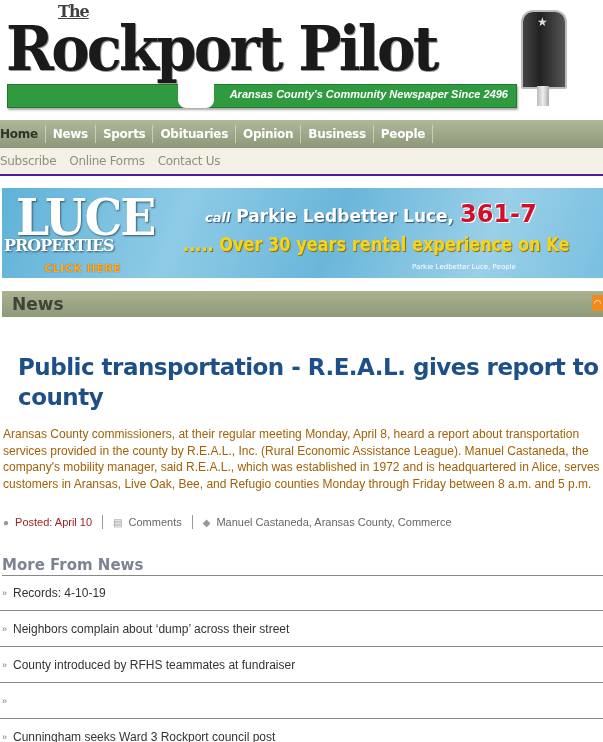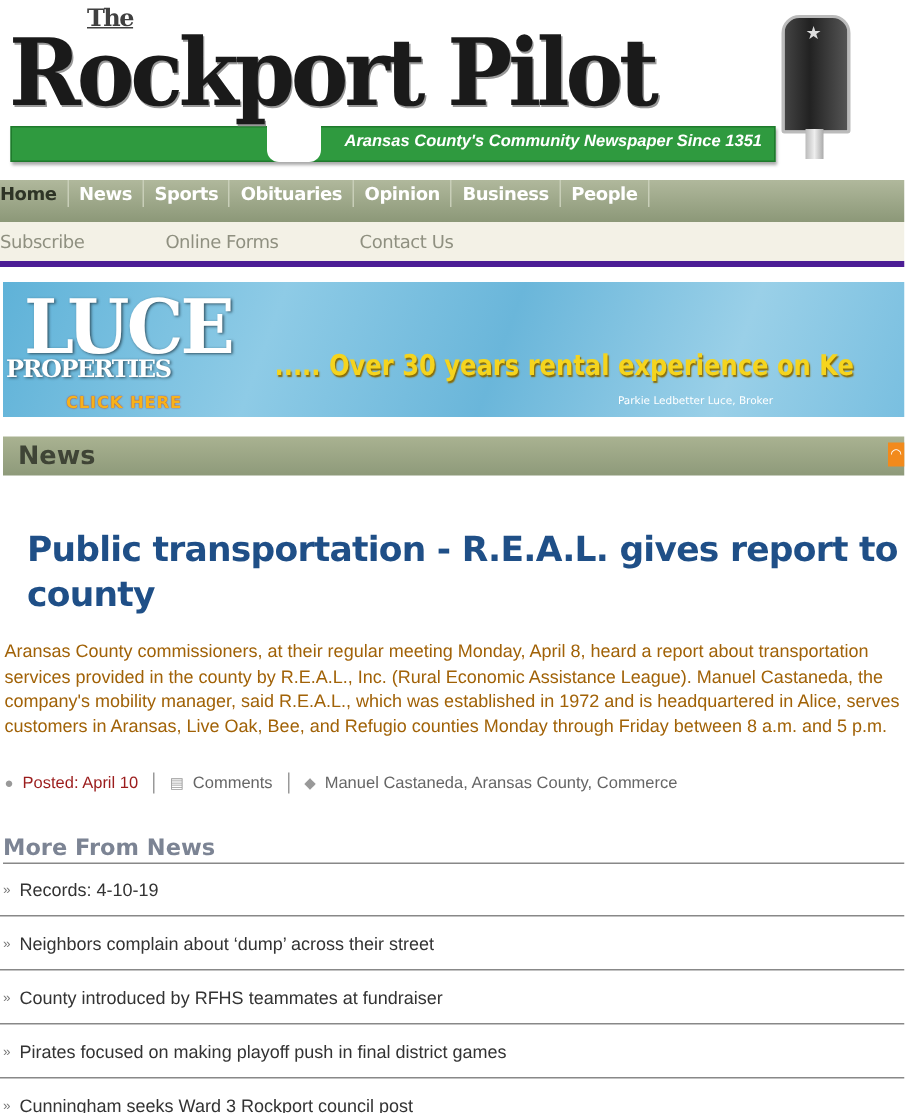--- a/index.html
+++ b/index.html
@@ -11,24 +11,24 @@
   .mh-title { position:absolute; left:6px; top:12px; font-family:"DejaVu Serif", serif; font-weight:bold; font-size:62px; color:#1a1a1a; letter-spacing:-3px; transform:scaleX(0.93); transform-origin:left top; white-space:nowrap; text-shadow:1px 1px 0 #999; }
   .mh-bar { position:absolute; left:7px; top:84px; width:508px; height:22px; background:#2f9a3f; border:1px solid #1f7a2c; box-shadow:1px 2px 2px #aaa; }
   .mh-notch { position:absolute; left:178px; top:82px; width:36px; height:26px; background:#fff; border-radius:0 0 8px 8px; }
   .mh-tag { position:absolute; right:8px; top:3px; font-family:"Liberation Sans", sans-serif; font-style:italic; font-weight:bold; font-size:11px; color:#fff; }
   .marker { position:absolute; left:521px; top:10px; width:44px; height:86px; }
   .marker .plate { position:absolute; left:0; top:0; width:42px; height:75px; background:linear-gradient(90deg,#444,#222 40%,#555); border:2px solid #bbb; border-radius:12px 12px 2px 2px; }
   .marker .post { position:absolute; left:16px; top:76px; width:12px; height:20px; background:linear-gradient(90deg,#bbb,#eee,#aaa); }
   .marker .star { position:absolute; left:14px; top:3px; color:#ddd; font-size:12px; }
 
   
-  .nav { position:absolute; left:0; top:120px; width:603px; height:28px; background:linear-gradient(#b0b89c,#8c9878); display:flex; align-items:flex-start; }
+  .nav { position:absolute; left:0; top:120px; width:603px; height:28px; background:linear-gradient(#b0b89c,#8c9878); display:flex; align-items:center; }
   .nav-item { font-family:"DejaVu Sans", sans-serif; font-weight:bold; font-size:12px; color:#fff; padding:0 7px; border-right:1px solid #c8ceb8; line-height:18px; letter-spacing:-0.3px; }
   .nav-item.active { color:#2e3426; padding-left:0; }
-  .subnav { position:absolute; left:0; top:148px; width:603px; height:26px; background:#f3f1e6; border-bottom:4px solid #4c1d95; display:flex; align-items:center;gap:41px; }
+  .subnav { position:absolute; left:0; top:148px; width:603px; height:26px; background:#f3f1e6; border-bottom:2px solid #4c1d95; display:flex; align-items:center; }
   .subnav-item { font-size:12px; color:#8f9080; padding-right:13px; letter-spacing:-0.3px; }
 
   
   .ad { position:absolute; left:2px; top:188px; width:601px; height:90px; background:linear-gradient(110deg,#5fb2d8,#8ecbe6 30%,#6ab6da 55%,#9ad0e8 80%,#79bfe0); overflow:hidden; }
   .ad-luce { position:absolute; left:14px; top:0px; font-family:"DejaVu Serif", serif; font-weight:bold; font-size:50px; color:#fff; letter-spacing:-2px; transform:scaleX(0.95); transform-origin:left top; text-shadow:1px 1px 2px #356; }
   .ad-props { position:absolute; left:2px; top:48px; font-family:"DejaVu Serif", serif; font-weight:bold; font-size:16px; color:#fff; letter-spacing:-1px; text-shadow:1px 1px 2px #356; }
   .ad-click { position:absolute; left:42px; top:74px; font-family:"DejaVu Sans", sans-serif; font-weight:bold; font-size:11px; color:#f7b21a; text-shadow:0 0 1px #a23; letter-spacing:0.5px; }
   .ad-call { position:absolute; left:203px; top:12px; font-family:"DejaVu Sans", sans-serif; font-weight:bold; font-size:17px; color:#fff; white-space:nowrap; text-shadow:1px 1px 1px #357; }
   .ad-call i { font-size:13px; }
   .ad-phone { color:#d0102a; font-size:24px; text-shadow:1px 1px 0 #fff,-1px -1px 0 #fff; }
@@ -52,21 +52,21 @@
   .more-title { position:absolute; left:2px; top:556px; width:601px; font-family:"DejaVu Sans", sans-serif; font-weight:bold; font-size:15px; color:#7c8494; border-bottom:1px solid #888; padding-bottom:1px; }
   .more-list { position:absolute; left:0; top:575px; width:603px; }
   .more-item { height:35px; border-bottom:1px solid #888; display:flex; align-items:center; font-family:"Liberation Sans", sans-serif; font-size:12px; color:#333; }
   .more-item .chev { font-size:9px; color:#777; margin:0 6px 0 2px; }
 </style>
 </head>
 <body>
 
 <div class="masthead">
   <div class="mh-bar">
-    <span class="mh-tag">Aransas County's Community Newspaper Since 1351</span>
+    <span class="mh-tag">Aransas County's Community Newspaper Since 2496</span>
   </div>
   <div class="mh-notch"></div>
   <div class="mh-the">The</div>
   <div class="mh-title">Rockport Pilot</div>
   <div class="marker">
     <div class="plate">
         <span class="star">★</span>
       </div>
     <div class="post"></div>
   </div>
@@ -85,22 +85,27 @@
 <div class="subnav">
   <span class="subnav-item">Subscribe</span>
   <span class="subnav-item">Online Forms</span>
   <span class="subnav-item">Contact Us</span>
 </div>
 
 <div class="ad">
   <div class="ad-luce">LUCE</div>
   <div class="ad-props">PROPERTIES</div>
   <div class="ad-click">CLICK HERE</div>
+  <div class="ad-call">
+    <i>call</i>
+    <span>Parkie Ledbetter Luce,</span>
+    <span class="ad-phone">361-7</span>
+  </div>
   <div class="ad-exp">..... Over 30 years rental experience on Ke</div>
-  <div class="ad-broker">Parkie Ledbetter Luce, Broker</div>
+  <div class="ad-broker">Parkie Ledbetter Luce, People</div>
 </div>
 
 <div class="section-bar">
   <span class="section-title">News</span>
   <span class="rss">◠</span>
 </div>
 
 <div class="article-title">Public transportation - R.E.A.L. gives report to county</div>
 <div class="article-body">Aransas County commissioners, at their regular meeting Monday, April 8, heard a report about transportation services provided in the county by R.E.A.L., Inc. (Rural Economic Assistance League). Manuel Castaneda, the company's mobility manager, said R.E.A.L., which was established in 1972 and is headquartered in Alice, serves customers in Aransas, Live Oak, Bee, and Refugio counties Monday through Friday between 8 a.m. and 5 p.m.</div>
 
@@ -124,19 +129,18 @@
   <div class="more-item">
       <span class="chev">»</span>
       <span>Neighbors complain about ‘dump’ across their street</span>
     </div>
   <div class="more-item">
       <span class="chev">»</span>
       <span>County introduced by RFHS teammates at fundraiser</span>
     </div>
   <div class="more-item">
       <span class="chev">»</span>
-      <span>Pirates focused on making playoff push in final district games</span>
     </div>
   <div class="more-item">
       <span class="chev">»</span>
       <span>Cunningham seeks Ward 3 Rockport council post</span>
     </div>
 </div>
 
 </body></html>

